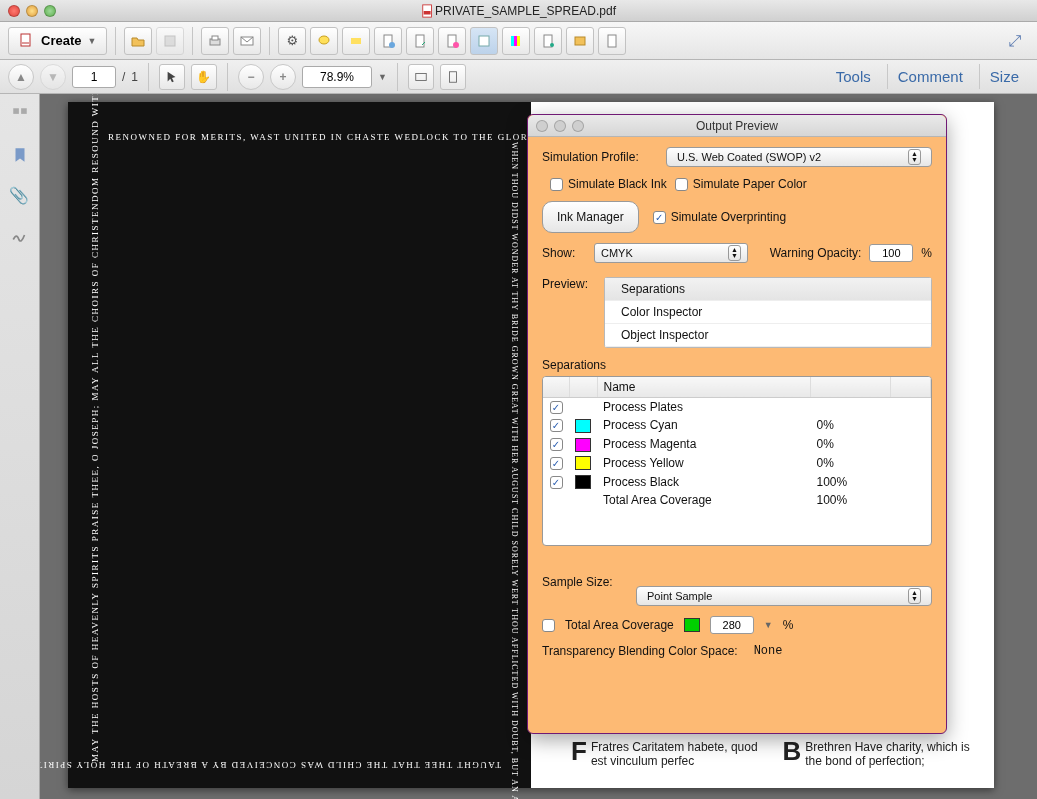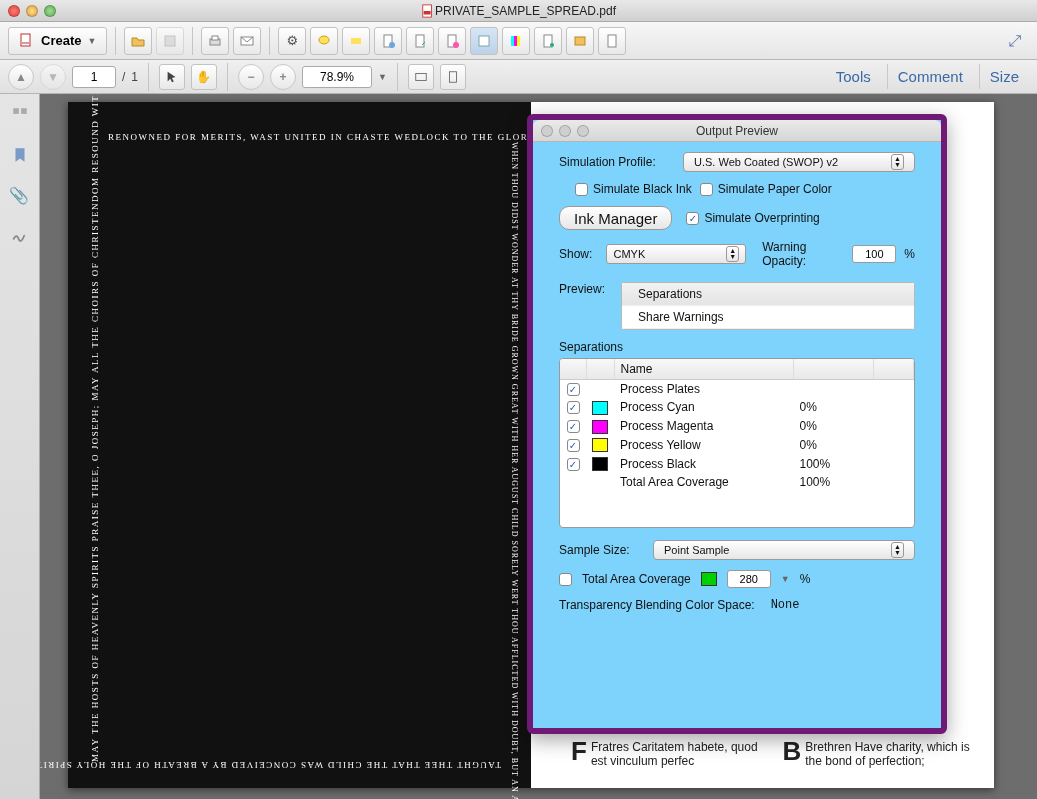--- a/index.html
+++ b/index.html
@@ -47,29 +47,29 @@
   .edge-text { position:absolute; font-family: Georgia, serif; font-size:9px; letter-spacing:1.5px; text-transform:uppercase; white-space:nowrap;}
   .et-top { top:30px; left:40px; right:30px; text-align:center;}
   .et-left { left:22px; top:40px; writing-mode: vertical-rl; transform: rotate(180deg); height:620px;}
   .et-right { right:12px; top:40px; writing-mode: vertical-rl; height:620px; font-size:8px; letter-spacing:1px;}
   .et-bottom { bottom:18px; left:40px; right:30px; text-align:center; transform: scaleX(-1) scaleY(-1);}
   .two-col { position:absolute; bottom:20px; left:40px; right:18px; display:flex; gap:18px; font-family:Georgia,serif; font-size:12px;}
   .two-col .col { flex:1;}
   .dropcap { float:left; font-size:26px; line-height:22px; padding-right:4px; font-weight:bold;}
 
   
-  .dialog { position:absolute; left:527px; top:114px; width:420px; height:620px; background:#7dd3fc; border:6px solid #701a75; border-radius:6px; box-shadow:0 6px 20px rgba(0,0,0,.35); }
+  .dialog { position:absolute; left:527px; top:114px; width:420px; height:620px; background:#fdba74; border:1px solid #701a75; border-radius:6px; box-shadow:0 6px 20px rgba(0,0,0,.35); }
   .dialog-titlebar { height:22px; background:linear-gradient(#eaeaea,#d6d6d6); border-bottom:1px solid #b5b5b5; border-radius:6px 6px 0 0; display:flex; align-items:center; position:relative;}
   .dialog-titlebar .traffic span { background:#cfcfcf;}
   .dialog-title { position:absolute; left:0; right:0; text-align:center; font-size:12px; color:#333;}
-  .dialog-body { padding:10px 26px; font-size:12px; color:#111;}
+  .dialog-body { padding:10px 14px; font-size:12px; color:#111;}
   .row { display:flex; align-items:center; gap:8px; margin-bottom:10px;}
   .row label.fld { width:116px; text-align:left;}
   .selectish { flex:1; height:20px; border:1px solid #9a9a9a; border-radius:4px; background:linear-gradient(#fff,#e6e6e6); font-size:11px; padding:0 10px; display:flex; align-items:center; justify-content:space-between;}
-  .pillbtn { height:24px; padding:0 14px; border:1px solid #9a9a9a; border-radius:10px; background:linear-gradient(#fff,#e6e6e6); font-size:15px; display:inline-flex; align-items:center;text-align:center;}
+  .pillbtn { height:32px; padding:0 14px; border:1px solid #9a9a9a; border-radius:10px; background:linear-gradient(#fff,#e6e6e6); font-size:12px; display:inline-flex; align-items:center;text-align:center;}
   .chk { width:13px; height:13px; border:1px solid #888; border-radius:3px; background:#fff; display:inline-flex; align-items:center; justify-content:center; font-size:10px; color:#2a5db0;}
   .select2 { width:154px; height:20px; border:1px solid #9a9a9a; border-radius:3px; background:linear-gradient(#fff,#e6e6e6); font-size:11px; padding:0 6px; display:flex; align-items:center; justify-content:space-between;}
   .numin { width:44px; height:18px; border:1px solid #999; background:#fff; text-align:center; font-size:11px; border-radius:3px;}
 
   .preview-tabs { border:1px solid #b8b8b8; background:#fff; border-radius:3px; margin-top:4px;}
   .preview-tabs .ptab { padding:4px 16px; font-size:12px; border-bottom:1px solid #eee; }
   .preview-tabs .ptab.selected { background:linear-gradient(#f2f2f2,#e4e4e4);}
 
   .sep-title { font-size:12px; margin:10px 0 4px 0;}
   .sep-table { border:1px solid #999; border-radius:4px; background:#fff; height:170px; overflow:auto;}
@@ -303,21 +303,21 @@
     <div class="dialog-title">Output Preview</div>
   </div>
   <div class="dialog-body">
     <div class="row">
       <label class="fld">Simulation Profile:</label>
       <div class="selectish">
         <span>U.S. Web Coated (SWOP) v2</span>
         <span class="updown">▲<br>▼</span>
       </div>
     </div>
-    <div class="row" style="margin-left:16px;">
+    <div class="row" style="margin-left:8px;">
       <span style="display:inline-flex;align-items:center;gap:5px;">
         <span class="chk"></span>
         <span>Simulate Black Ink</span>
       </span>
       <span style="display:inline-flex;align-items:center;gap:5px;text-align:right;">
         <span class="chk"></span>
         <span>Simulate Paper Color</span>
       </span>
     </div>
     <div class="row" style="gap:14px;">
@@ -335,21 +335,22 @@
       </div>
       <div style="flex:1"></div>
       <label>Warning Opacity:</label>
       <input class="numin" value="100" style="">
       <span>%</span>
     </div>
     <div class="row" style="align-items:flex-start;">
       <label style="width:54px;padding-top:4px;">Preview:</label>
       <div class="preview-tabs" style="flex:1;">
         <div class="ptab selected">Separations</div>
-        <div class="ptab">Share Warnings</div>
+        <div class="ptab">Color Inspector</div>
+        <div class="ptab">Object Inspector</div>
       </div>
     </div>
 
     <div class="sep-title">Separations</div>
     <div class="sep-table">
       <table>
         <thead>
             <tr>
           <th class="chkc"></th>
               <th style="width:26px;"></th>
@@ -400,21 +401,21 @@
               <td>Total Area Coverage</td>
               <td>100%</td>
               <td></td>
             </tr>
           </tbody>
       </table>
     </div>
 
     <div class="row" style="margin-top:12px;">
       <label style="width:86px;">Sample Size:</label>
-      <div class="selectish" style="flex:1;">
+      <div class="selectish" style="flex:1;margin-top:28px;">
         <span>Point Sample</span>
         <span class="updown">▲<br>▼</span>
       </div>
     </div>
     <div class="row" style="gap:10px;">
       <span class="chk"></span>
       <span>Total Area Coverage</span>
       <span class="swatch sw-green"></span>
       <input class="numin" value="280" style="">
       <span style="font-size:9px;color:#666;">▼</span>

